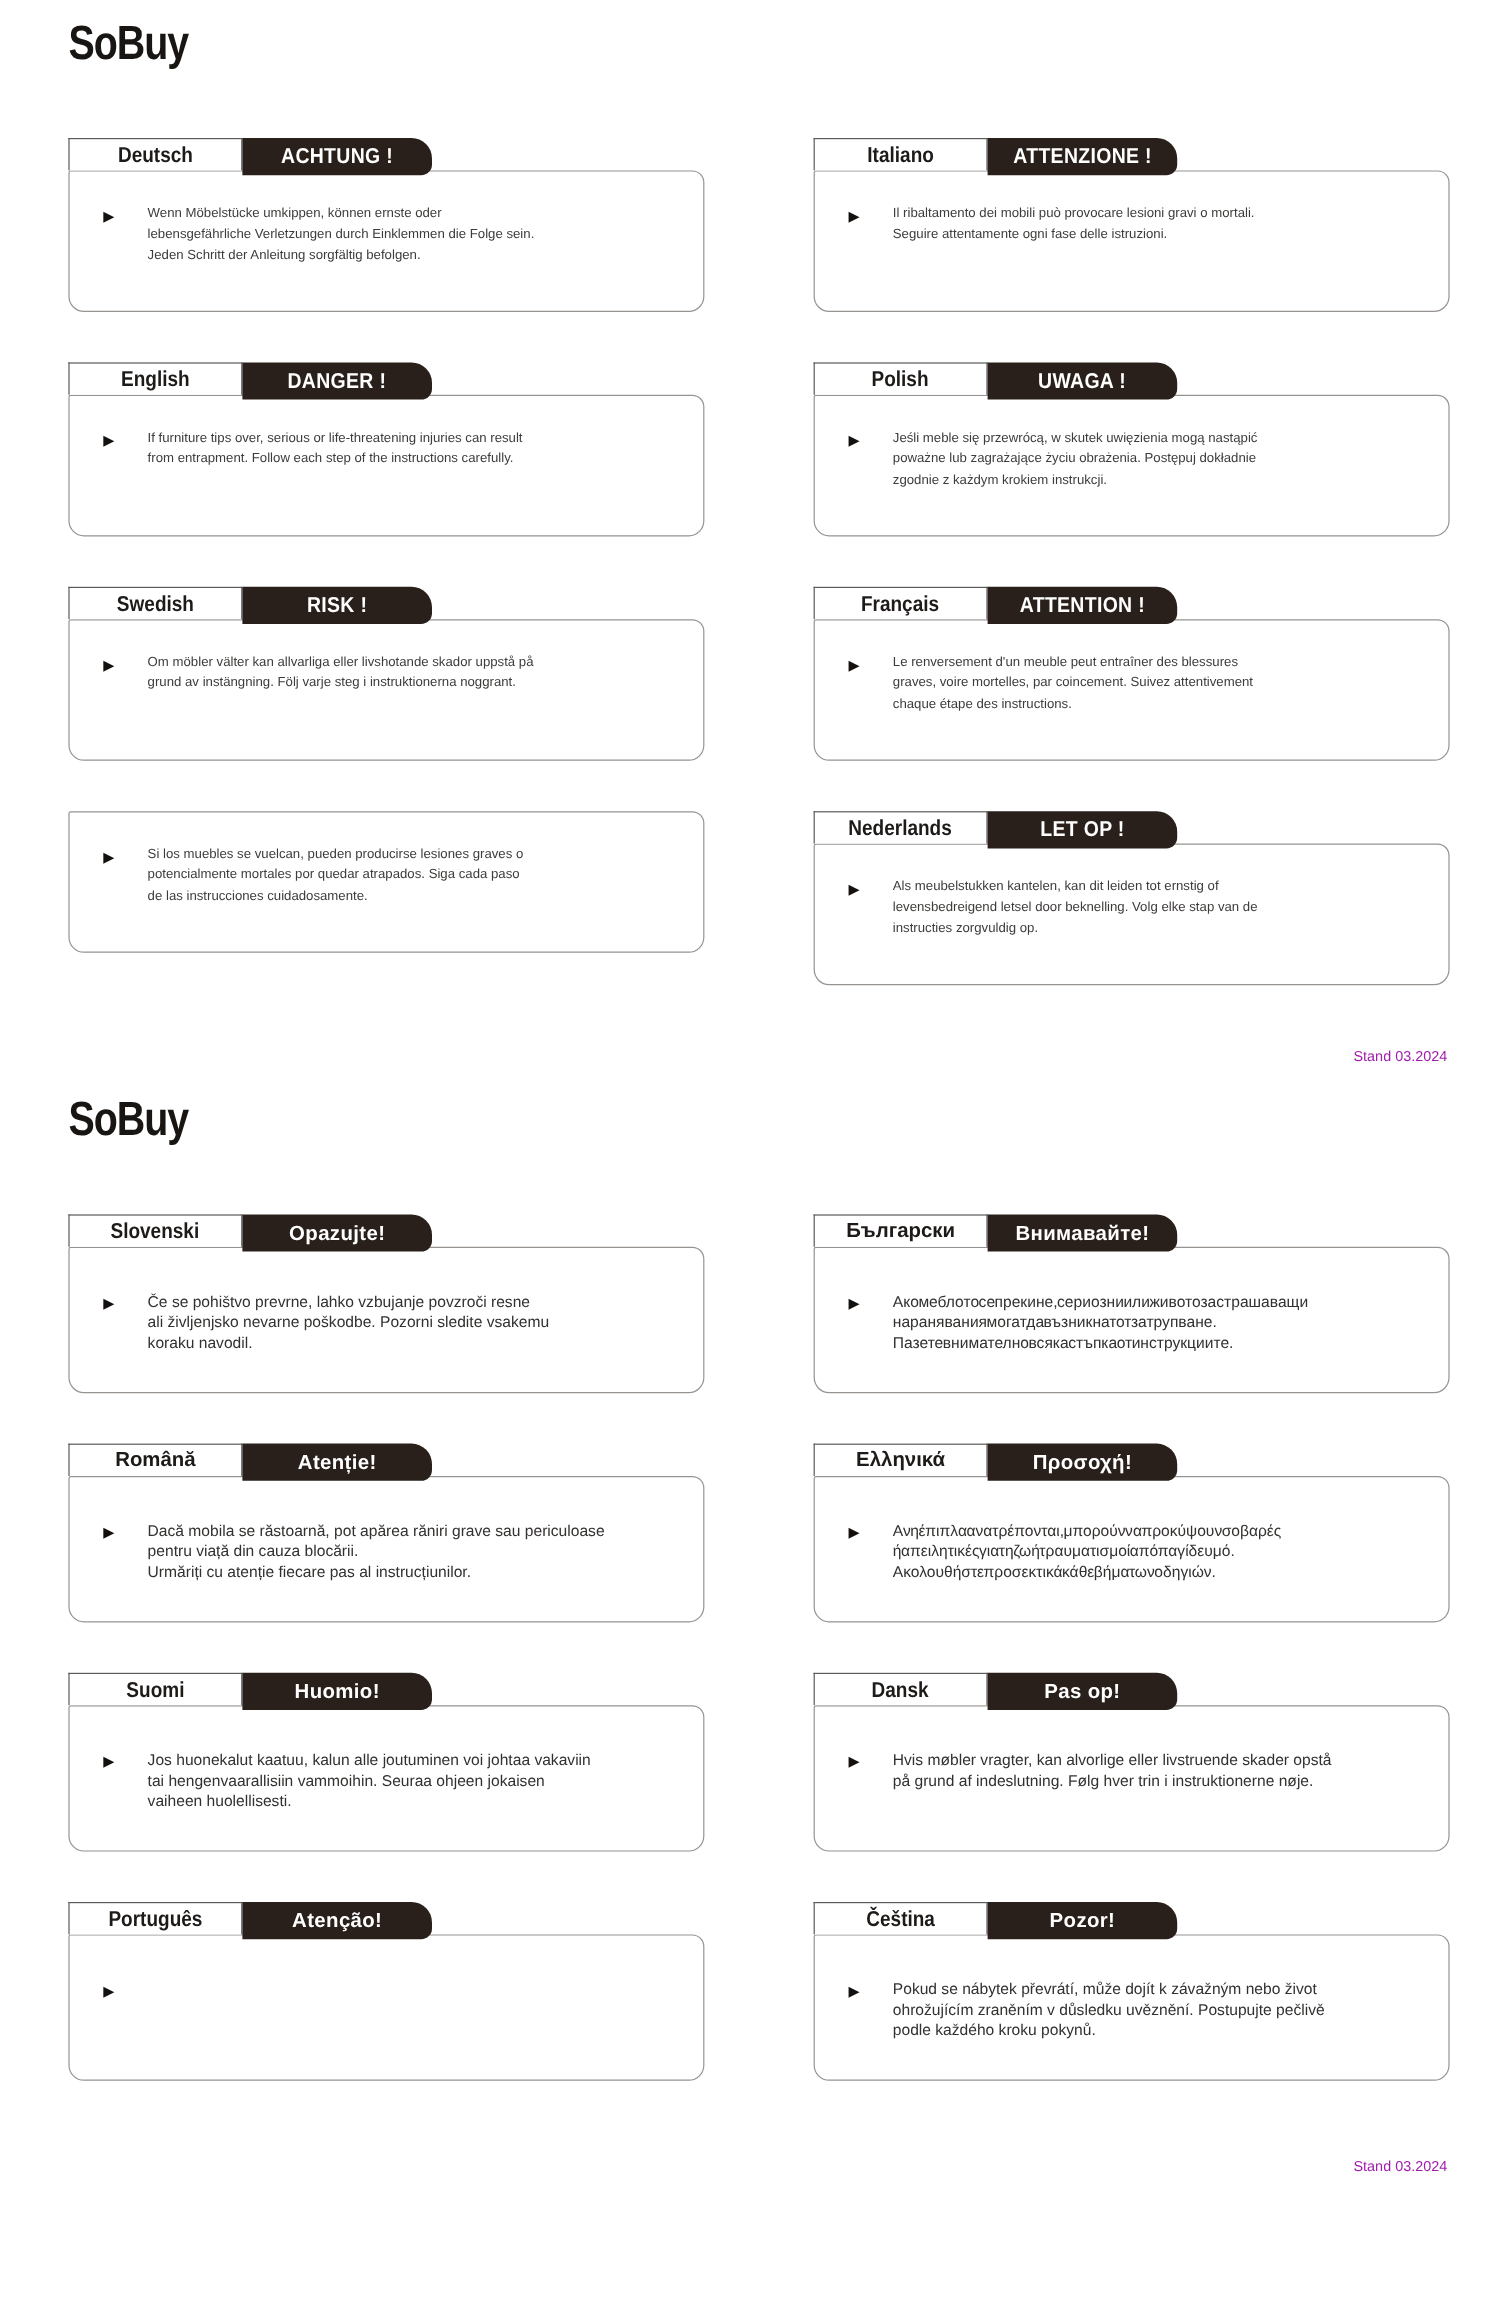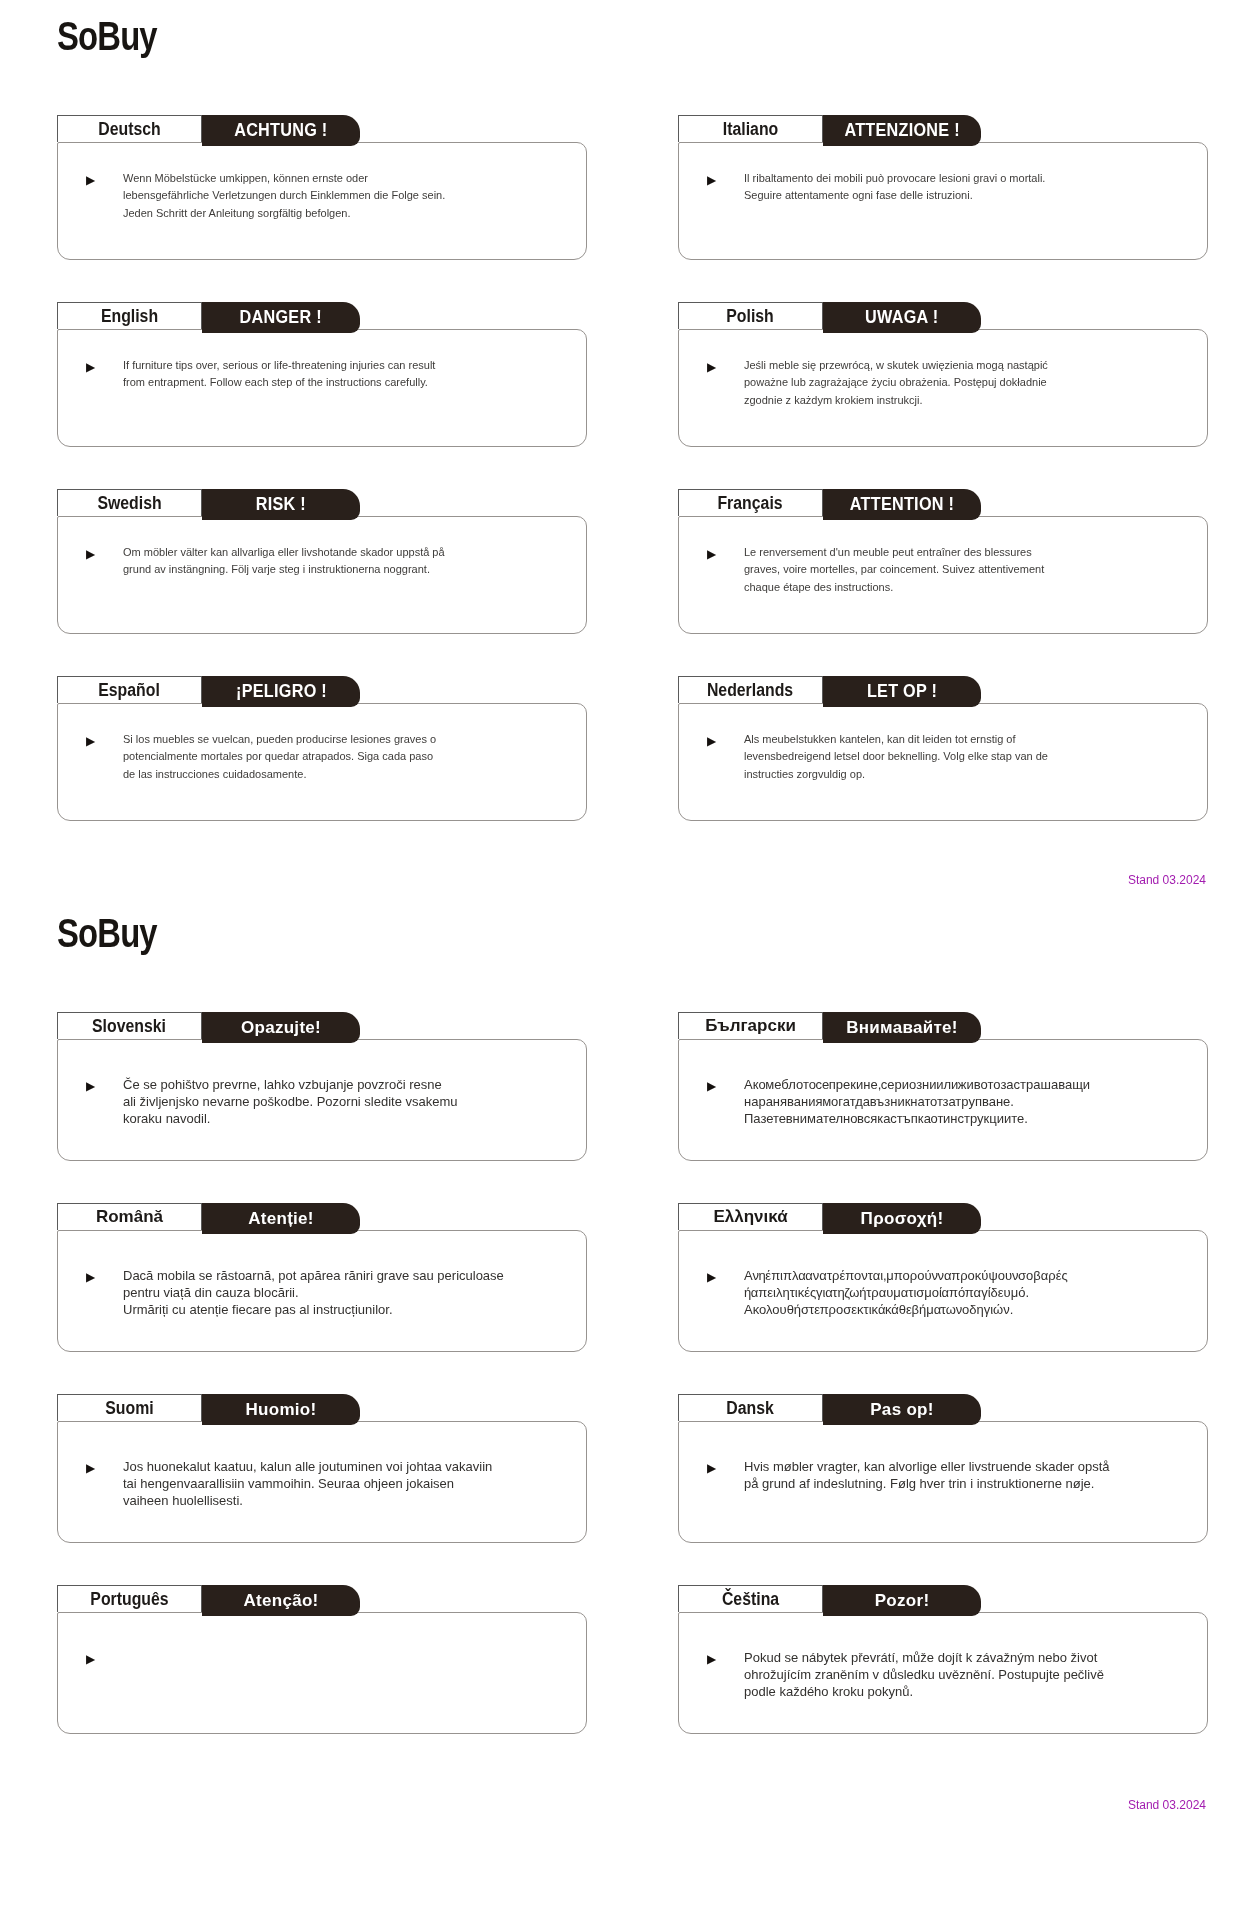--- a/index.html
+++ b/index.html
@@ -175,28 +175,20 @@
           <span class="bullet">▶</span>
           <p class="body-text">Le renversement d'un meuble peut entraîner des blessures
 graves, voire mortelles, par coincement. Suivez attentivement
 chaque étape des instructions.</p>
         </div>
       </div>
     </div>
 
     <div class="row">
       <div class="card">
-        <div class="card-header">
-          <div class="lang-tab">
-              <span>Español</span>
-            </div>
-          <div class="warn-tab">
-              <span>¡PELIGRO !</span>
-            </div>
-        </div>
         <div class="card-body">
           <span class="bullet">▶</span>
           <p class="body-text">Si los muebles se vuelcan, pueden producirse lesiones graves o
 potencialmente mortales por quedar atrapados. Siga cada paso
 de las instrucciones cuidadosamente.</p>
         </div>
       </div>
       <div class="card">
         <div class="card-header">
           <div class="lang-tab">

